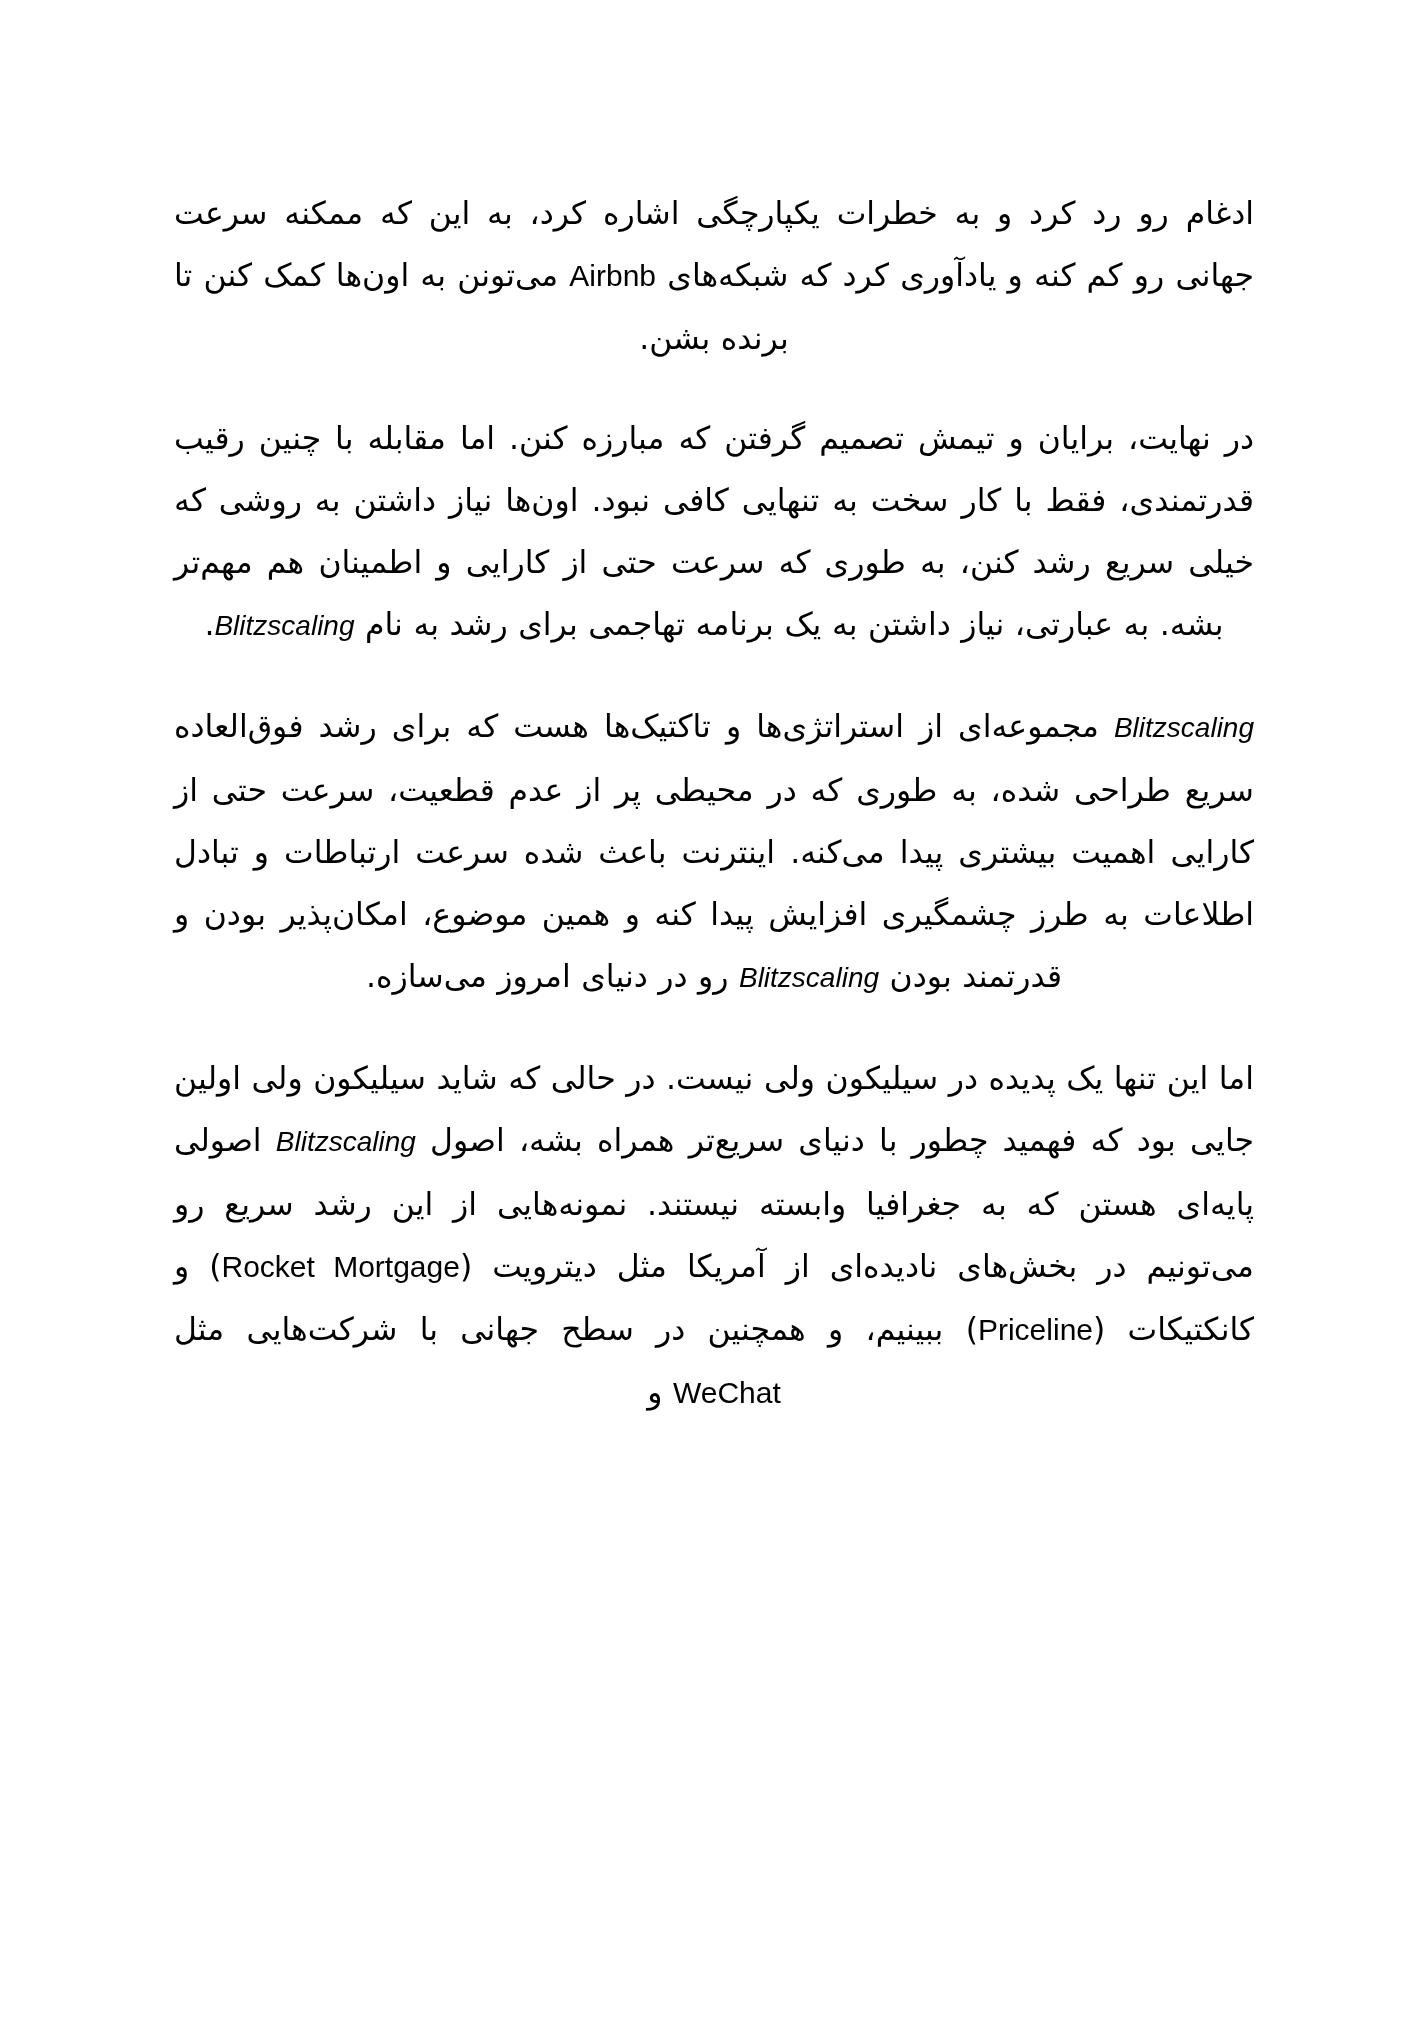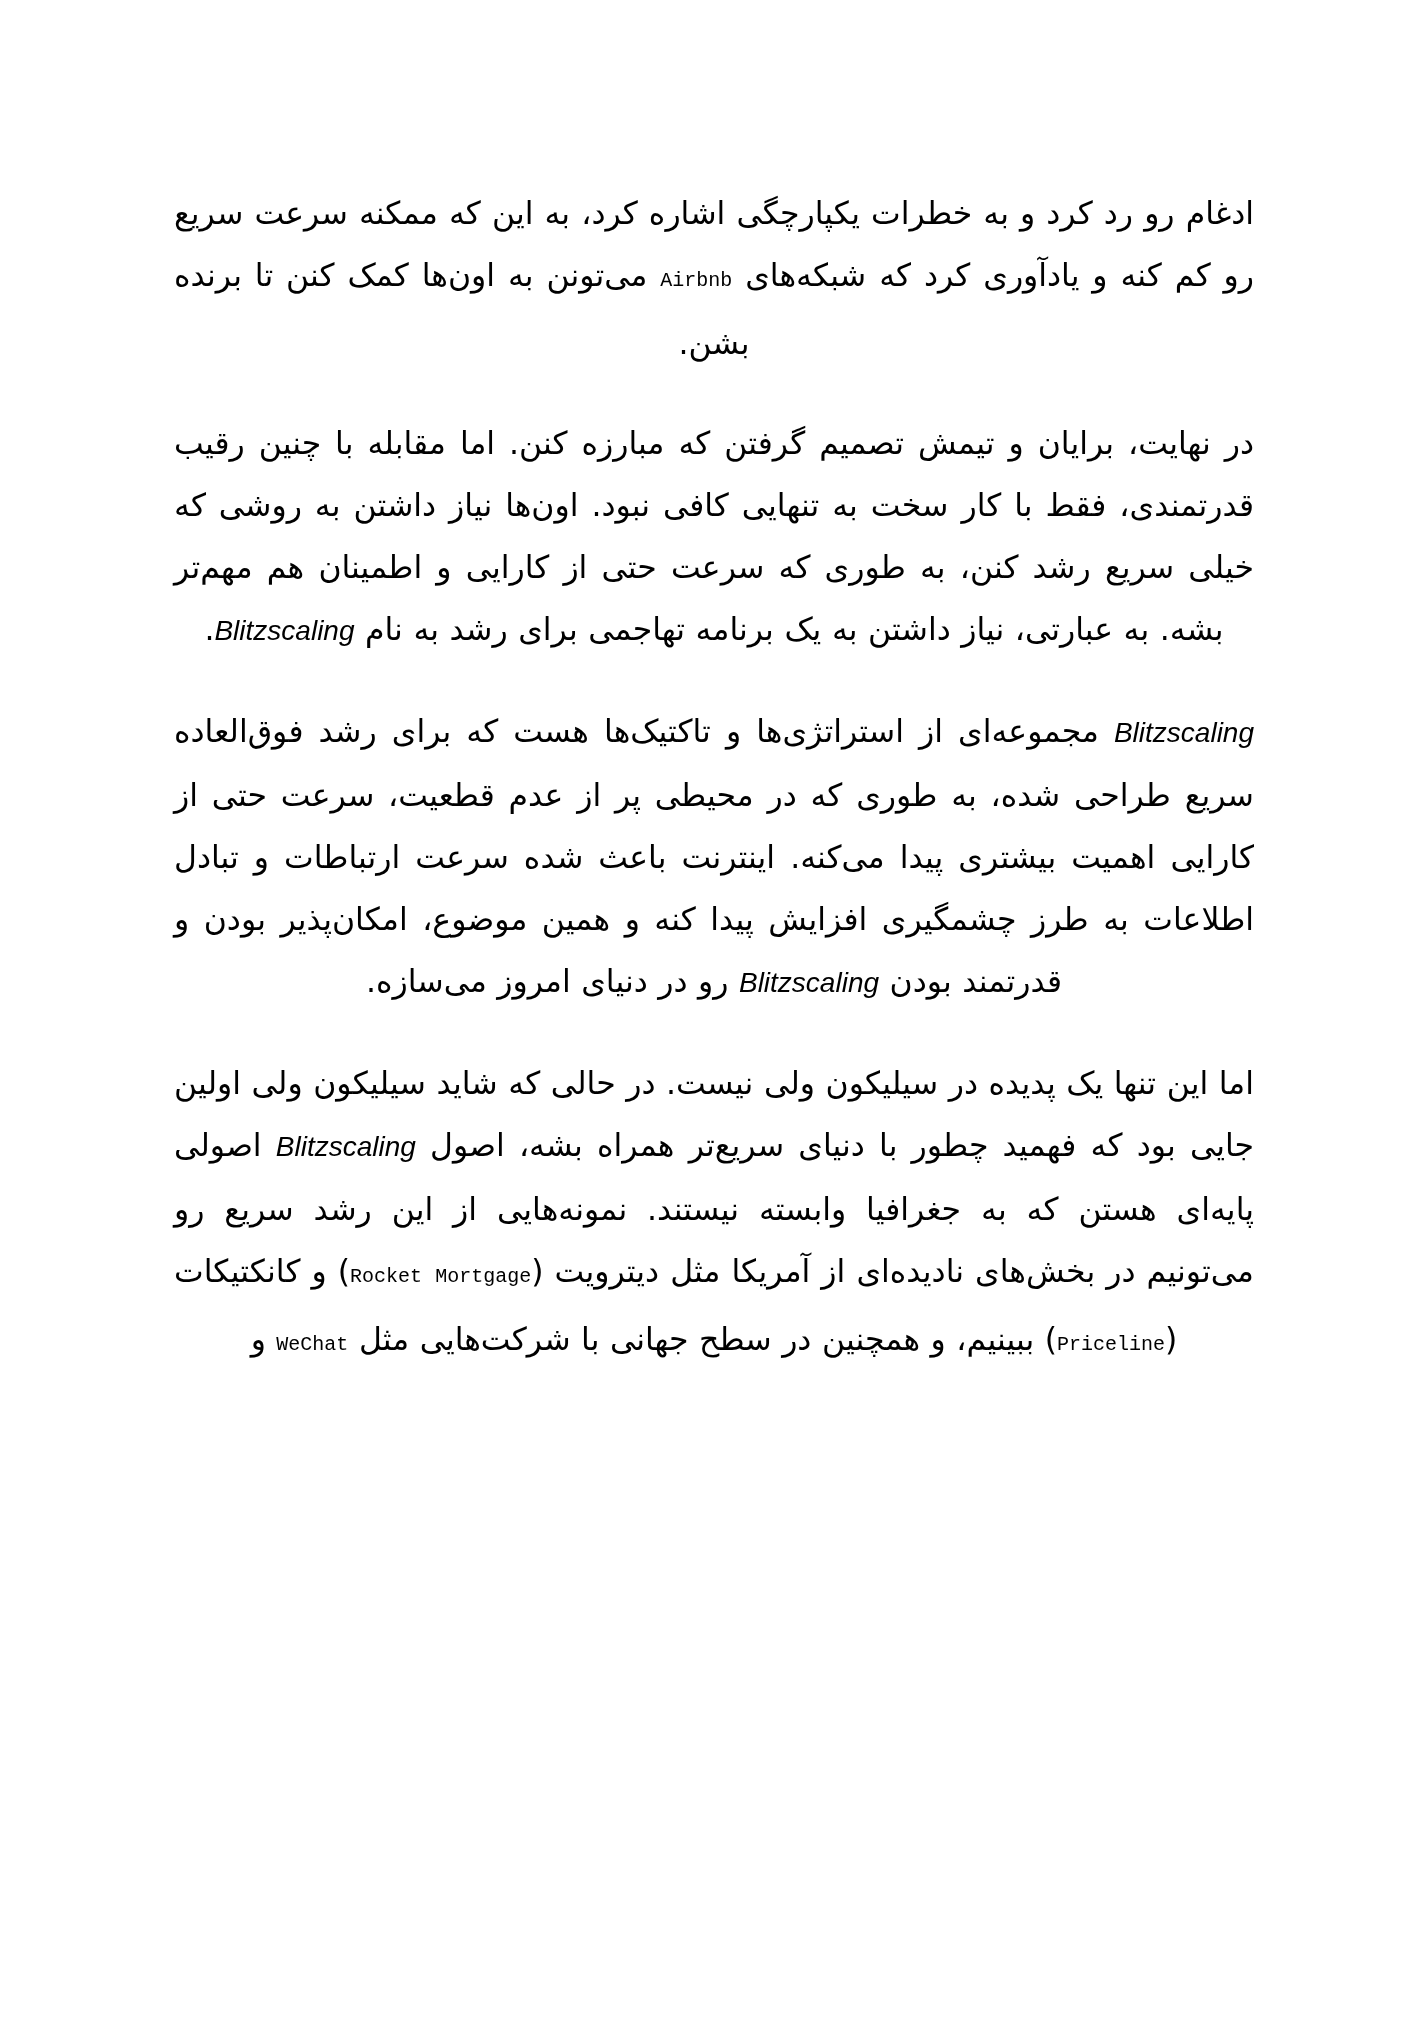--- a/index.html
+++ b/index.html
@@ -46,39 +46,39 @@
     direction: rtl;
     unicode-bidi: plaintext;
   }
 
   p.para:last-child {
     margin-bottom: 0;
     text-align-last: center;
   }
 
   .lat {
-    font-family: Liberation Mono, monospace;
+    font-family: Liberation Sans, sans-serif;
     font-style: normal;
-    font-size: 20px;
+    font-size: 30px;
     direction: ltr;
     unicode-bidi: isolate;
   }
 
   .lat-i {
     font-family: "Liberation Sans", "DejaVu Sans", sans-serif;
     font-style: italic;
     font-size: 28px;
     direction: ltr;
     unicode-bidi: isolate;
   }
 </style>
 </head>
 <body>
 
 <div class="page">
   <div class="content">
 
-  <p class="para"><span>ادغام رو رد کرد و به خطرات یکپارچگی اشاره کرد، به این که ممکنه سرعت سریع رو کم کنه و یادآوری کرد که شبکه‌های </span><span class="lat">Airbnb</span><span> می‌تونن به اون‌ها کمک کنن تا برنده بشن.</span></p>
+  <p class="para"><span>ادغام رو رد کرد و به خطرات یکپارچگی اشاره کرد، به این که ممکنه سرعت جهانی رو کم کنه و یادآوری کرد که شبکه‌های </span><span class="lat">Airbnb</span><span> می‌تونن به اون‌ها کمک کنن تا برنده بشن.</span></p>
       <p class="para"><span>در نهایت، برایان و تیمش تصمیم گرفتن که مبارزه کنن. اما مقابله با چنین رقیب قدرتمندی، فقط با کار سخت به تنهایی کافی نبود. اون‌ها نیاز داشتن به روشی که خیلی سریع رشد کنن، به طوری که سرعت حتی از کارایی و اطمینان هم مهم‌تر بشه. به عبارتی، نیاز داشتن به یک برنامه تهاجمی برای رشد به نام </span><span class="lat-i">Blitzscaling</span><span>.</span></p>
       <p class="para"><span class="lat-i">Blitzscaling</span><span> مجموعه‌ای از استراتژی‌ها و تاکتیک‌ها هست که برای رشد فوق‌العاده سریع طراحی شده، به طوری که در محیطی پر از عدم قطعیت، سرعت حتی از کارایی اهمیت بیشتری پیدا می‌کنه. اینترنت باعث شده سرعت ارتباطات و تبادل اطلاعات به طرز چشمگیری افزایش پیدا کنه و همین موضوع، امکان‌پذیر بودن و قدرتمند بودن </span><span class="lat-i">Blitzscaling</span><span> رو در دنیای امروز می‌سازه.</span></p>
       <p class="para"><span>اما این تنها یک پدیده در سیلیکون ولی نیست. در حالی که شاید سیلیکون ولی اولین جایی بود که فهمید چطور با دنیای سریع‌تر همراه بشه، اصول </span><span class="lat-i">Blitzscaling</span><span> اصولی پایه‌ای هستن که به جغرافیا وابسته نیستند. نمونه‌هایی از این رشد سریع رو می‌تونیم در بخش‌های نادیده‌ای از آمریکا مثل دیترویت (</span><span class="lat">Rocket Mortgage</span><span>) و کانکتیکات (</span><span class="lat">Priceline</span><span>) ببینیم، و همچنین در سطح جهانی با شرکت‌هایی مثل </span><span class="lat">WeChat</span><span> و</span></p>
     </div>
 </div>
 
 </body></html>

